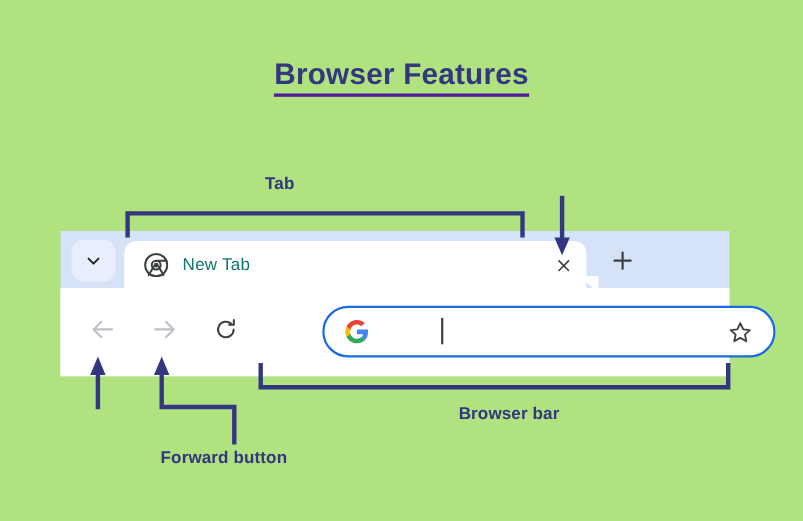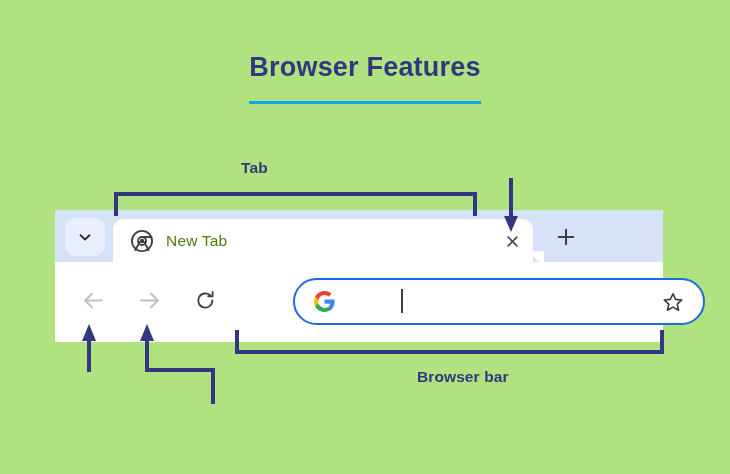--- a/index.html
+++ b/index.html
@@ -25,22 +25,22 @@
     left: 0;
     right: 0;
     top: 52px;
     text-align: center;
     font-size: 27px;
     font-weight: bold;
     color: #33377f;
     letter-spacing: .2px;
   }
   #page-title span.t {
-    border-bottom: 3px solid #0ea5e9;
-    padding-bottom: 19px;
+    border-bottom: 3px solid #4c1d95;
+    padding-bottom: 3px;
   }
 
   
   #browser-window {
     position: absolute;
     left: 55px;
     top: 210px;
     width: 608px;
     height: 132px;
   }
@@ -101,21 +101,21 @@
   }
   #tab-favicon {
     margin-left: 18px;
     width: 22px;
     height: 22px;
     flex: 0 0 auto;
   }
   #tab-title {
     margin-left: 13px;
     font-size: 15.5px;
-    color: #4d7c0f;
+    color: #0f766e;
     white-space: nowrap;
     letter-spacing: .2px;
   }
   #tab-close-button {
     position: absolute;
     right: 10px;
     top: 11px;
     width: 22px;
     height: 22px;
     display: flex;
@@ -338,16 +338,17 @@
 
     <g>
       <path d="M237,330 L237,352 L662,352 L662,330" fill="none" stroke="#33377f" stroke-width="4"></path>
     </g>
   </svg>
 
   <div class="anno-label" style="left:241px; top:159px;text-align:center;">Tab</div>
 
 
 
+  <div class="anno-label" style="left:146px; top:408px;">Forward button</div>
 
   <div class="anno-label" style="left:417px; top:368px;">Browser bar</div>
 
 </div>
 
 </body></html>

